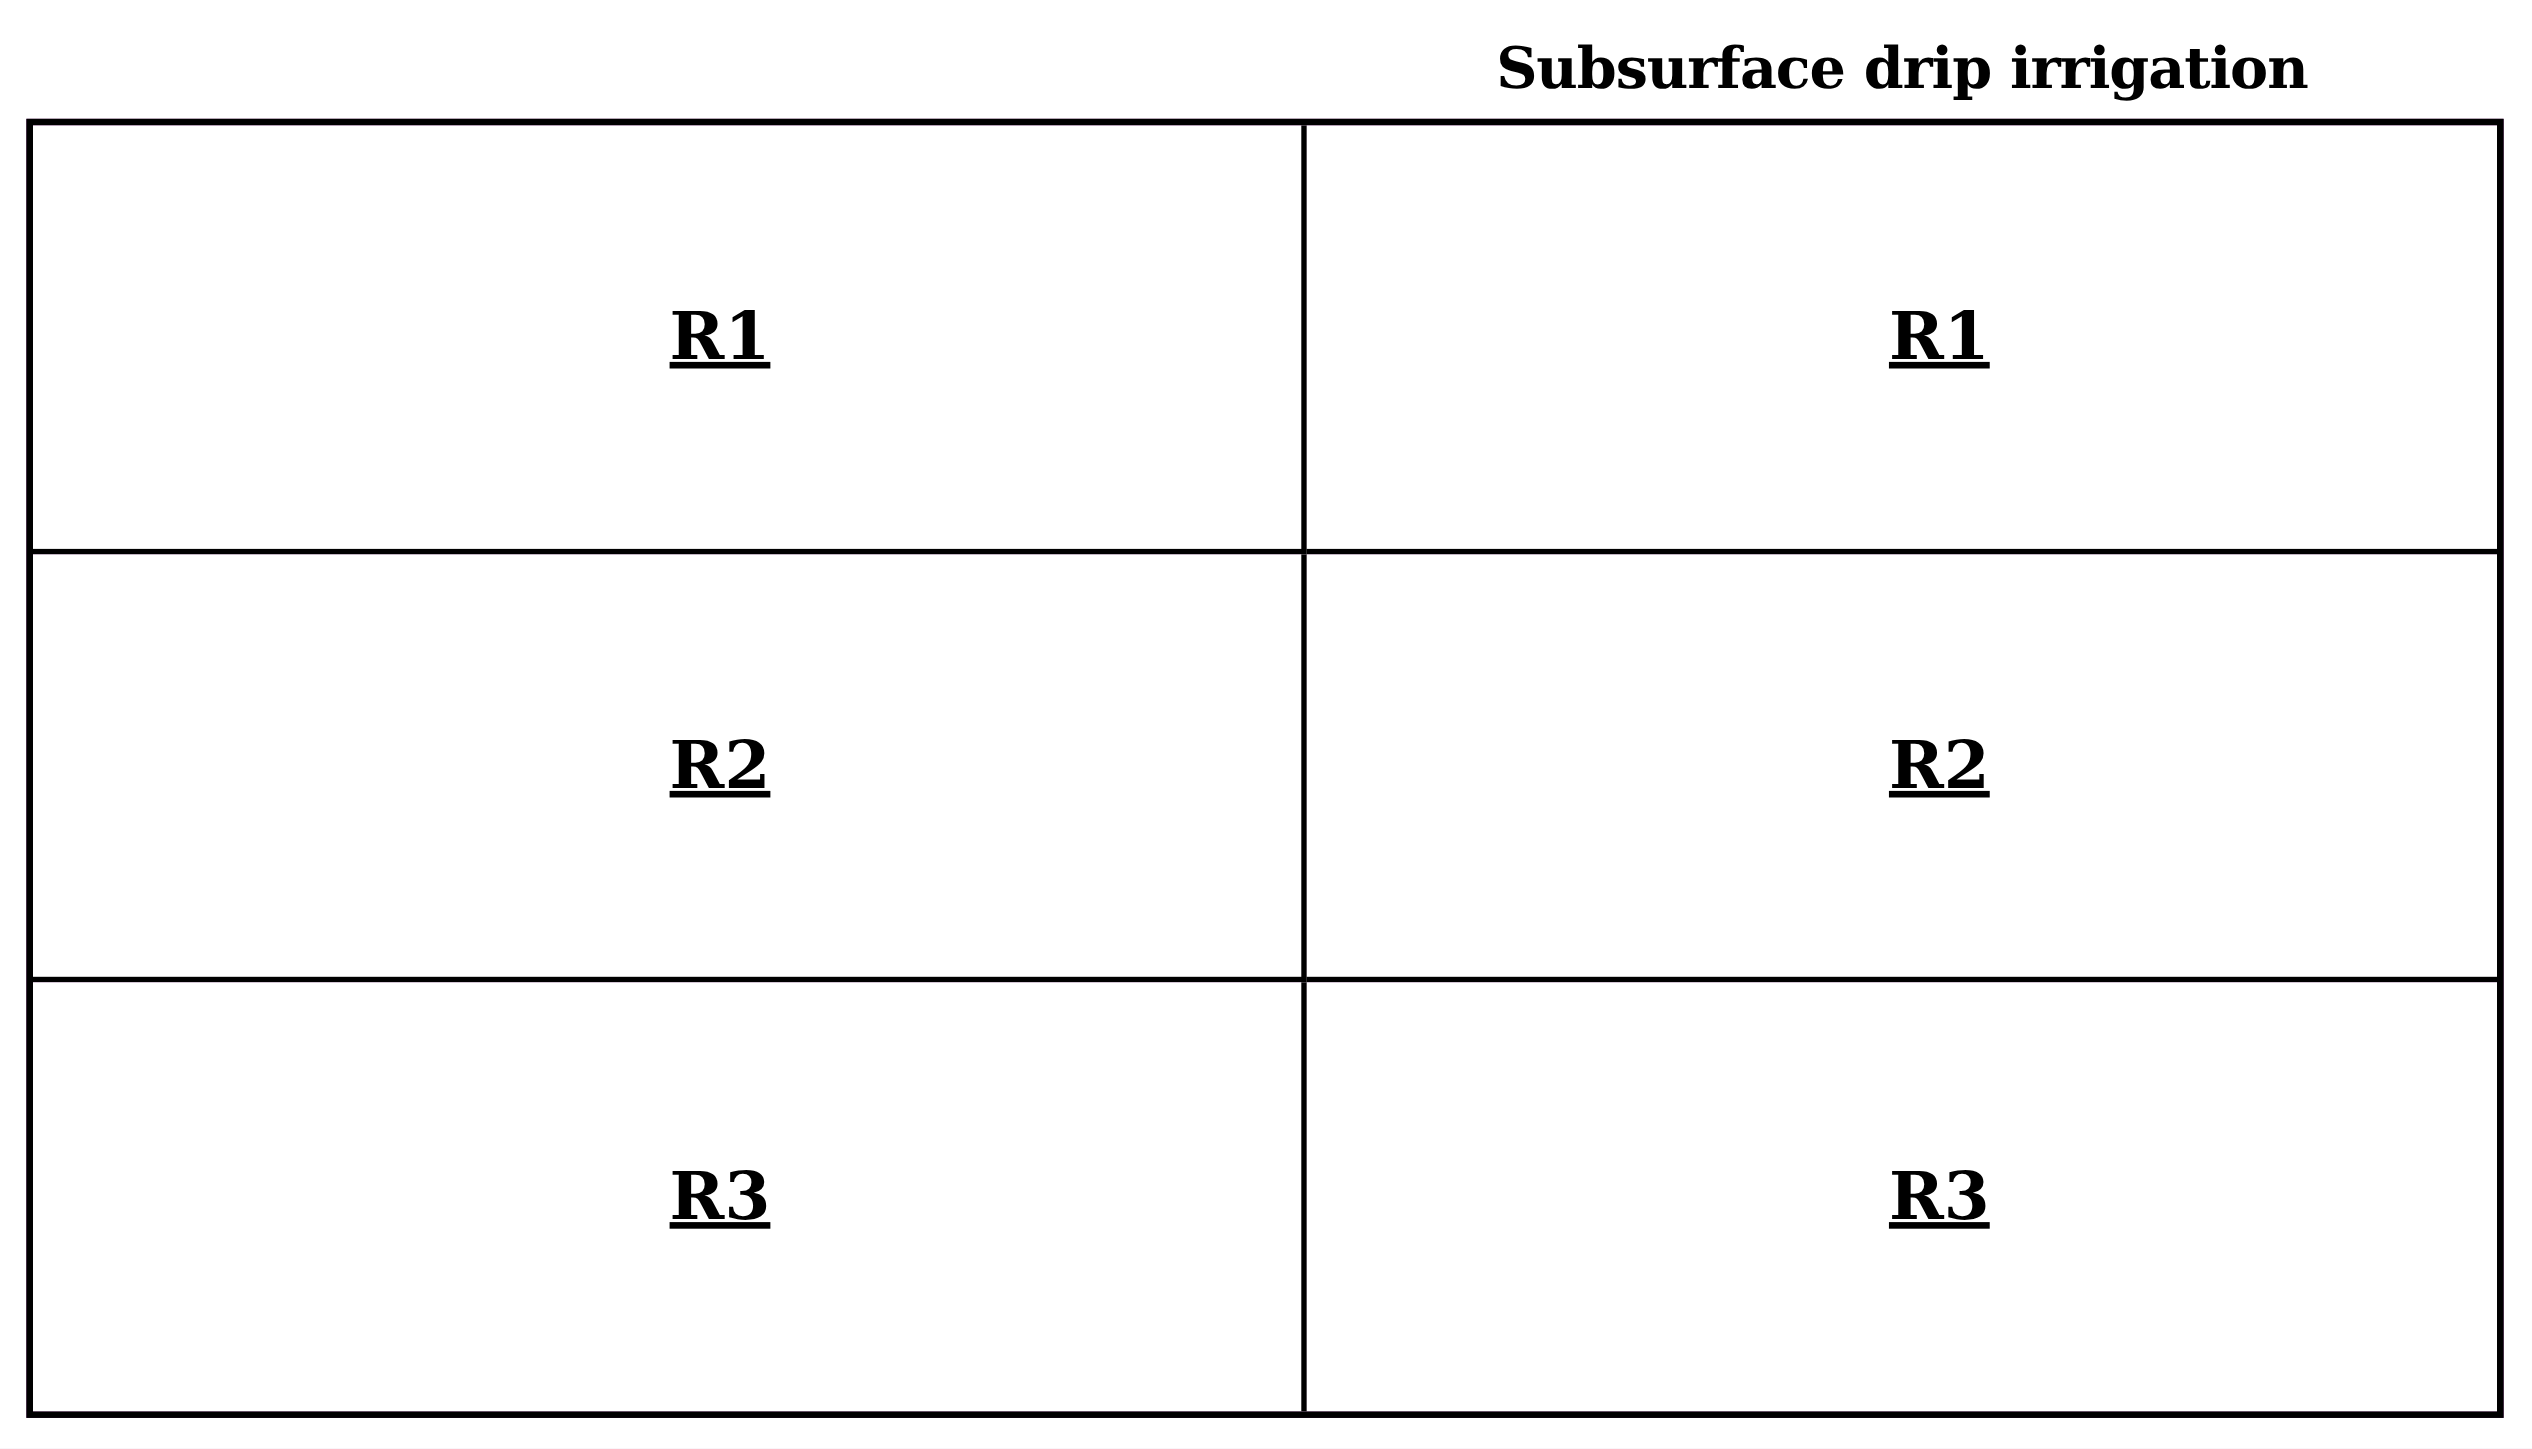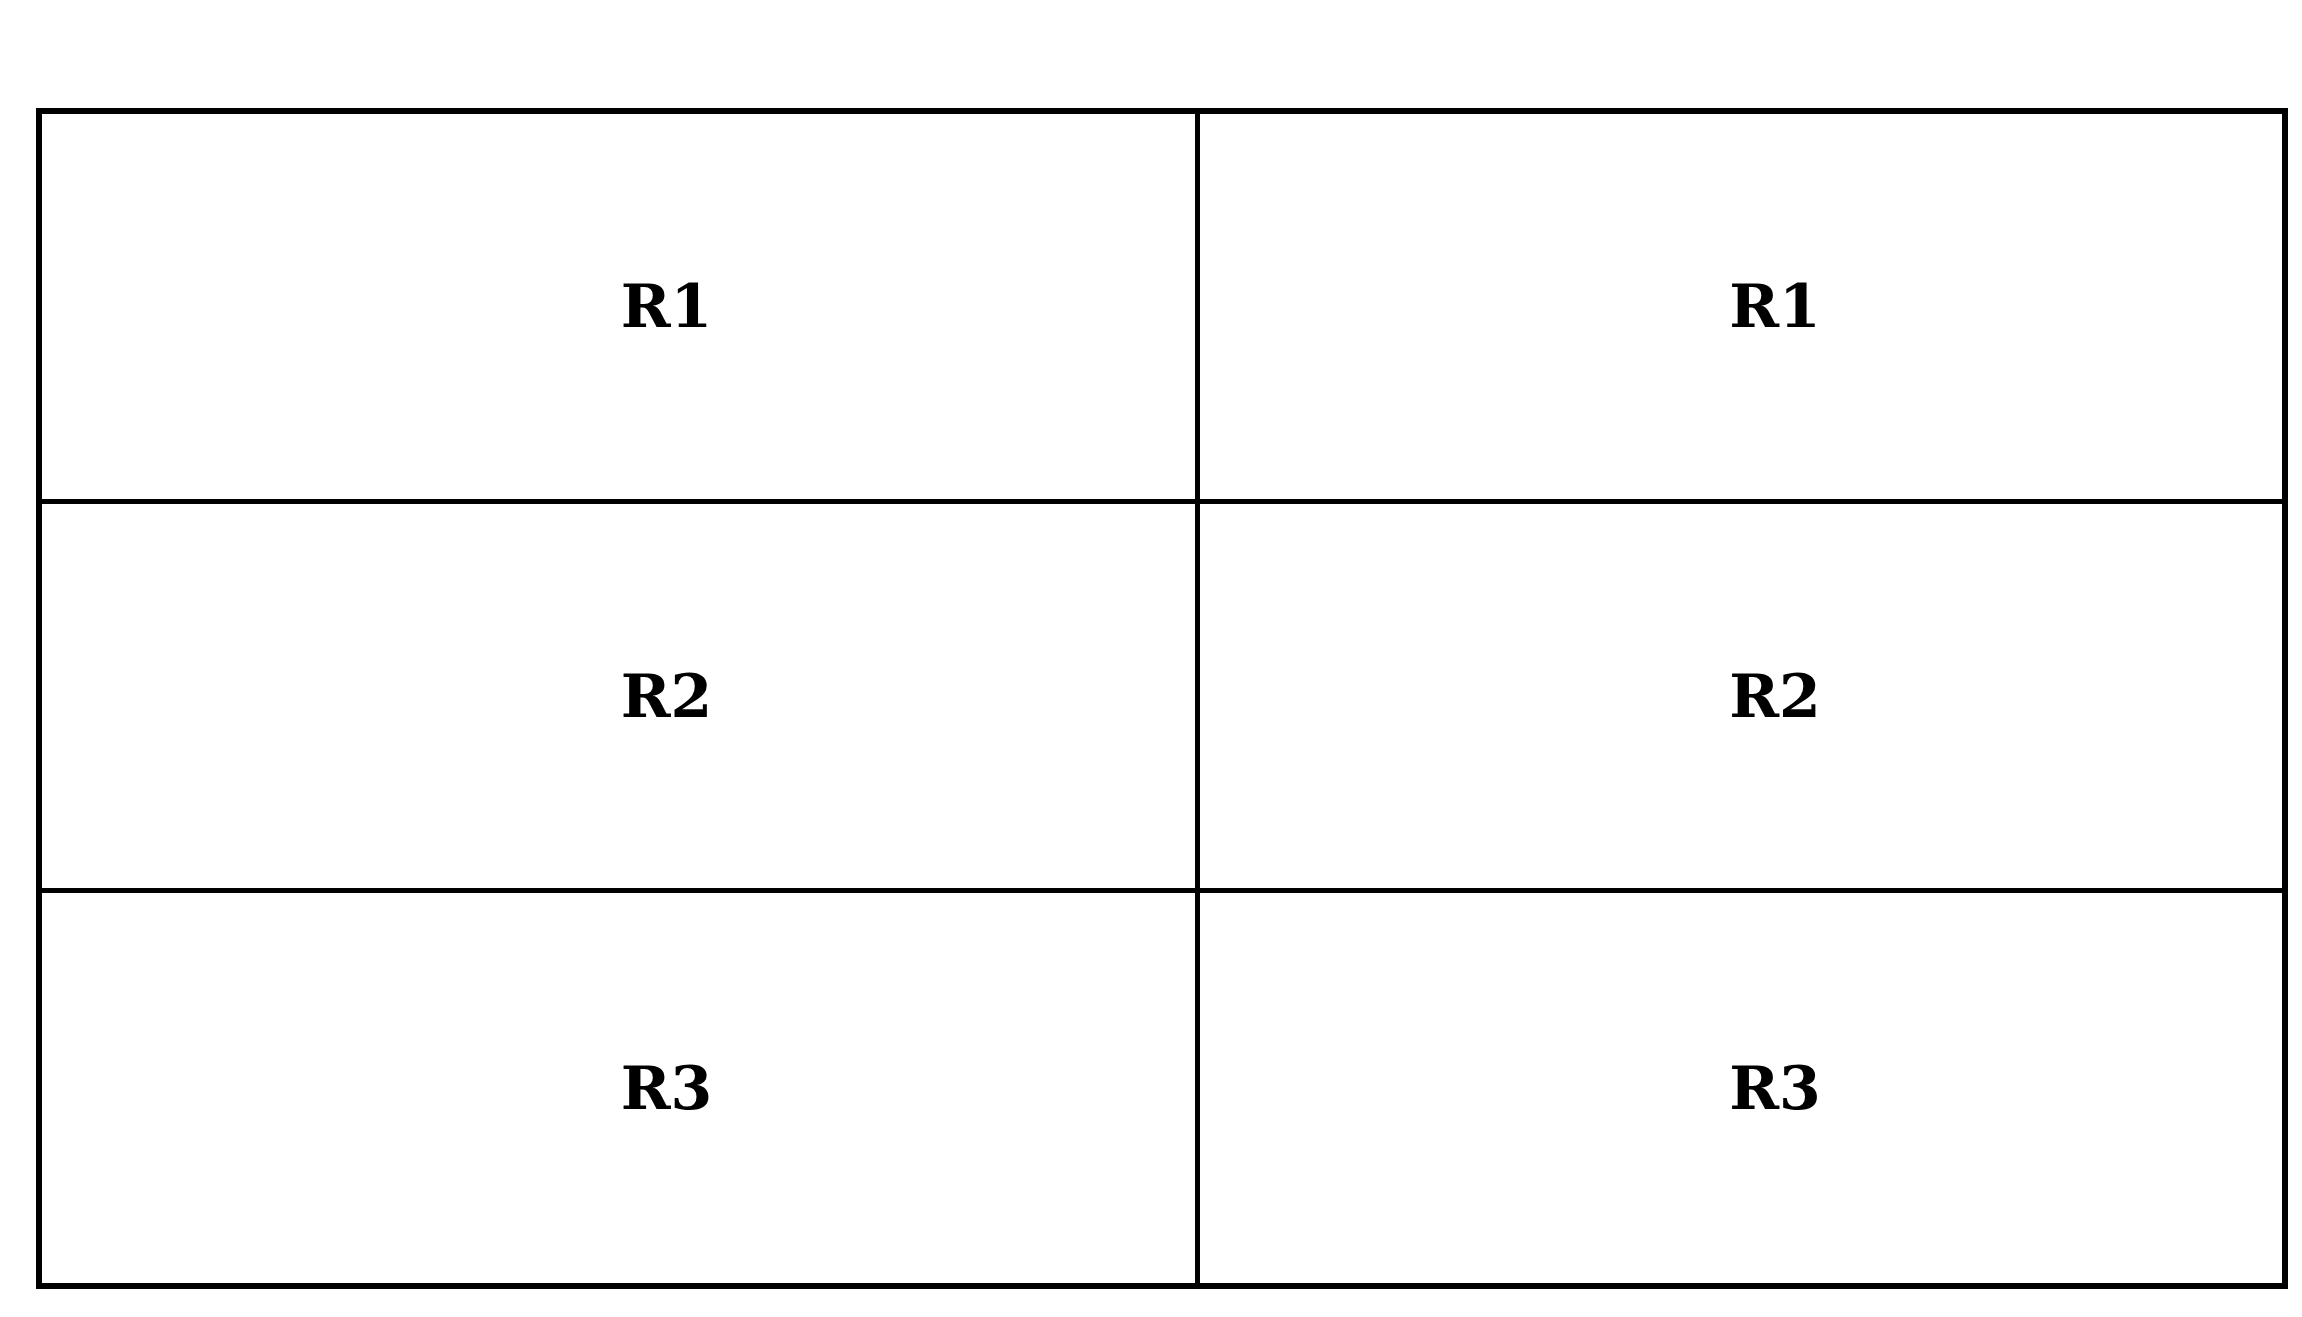--- a/index.html
+++ b/index.html
@@ -24,30 +24,31 @@
     font-size: 52px;
     line-height: 1.1;
     letter-spacing: -1px;
     color: #000000;
   }
   .title-left  { left: 23px;   width: 1161px; }
   .title-right { left: 1184px; width: 1090px; }
 
   .plot-grid {
     position: absolute;
-    left: 36px;
+    left: 24px;
     top: 108px;
     width: 2240px;
     height: 1169px;
     border: 6px solid #000000;
     background: #701a75;
     display: grid;
     grid-template-columns: 51.7% 48.3%;
     grid-template-rows: 1fr 1fr 1fr;
     box-sizing: content-box;
+    text-decoration: underline;
   }
   .cell {
     display: flex;
     align-items: center;
     justify-content: center;
     background: #ffffff;
   }
   .cell.col-left { border-right: 5px solid #000000; }
   .cell.row-top,
   .cell.row-mid { border-bottom: 5px solid #000000; }
@@ -60,20 +61,21 @@
     transform: translateX(48px);
   }
   .cell.col-right .plot-label { transform: translateX(34px); }
 </style>
 </head>
 <body>
 
 <div class="page">
 
 
+  <div class="col-title title-right">Subsurface drip irrigation</div>
 
   <div class="plot-grid">
 
     <div class="cell col-left row-top">
       <span class="plot-label">R1</span>
     </div>
 
     <div class="cell col-right row-top">
       <span class="plot-label">R1</span>
     </div>

